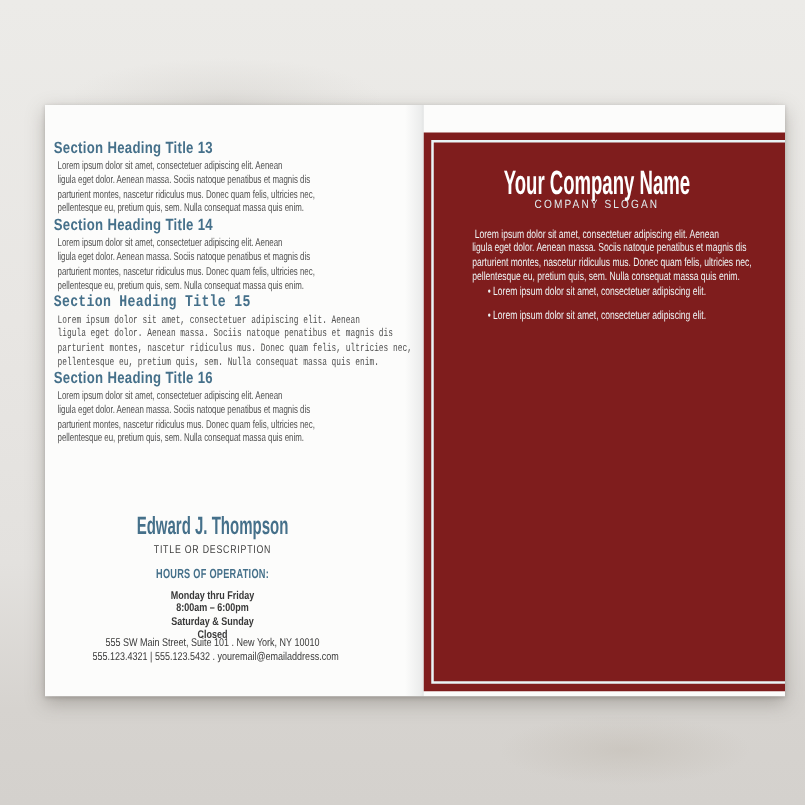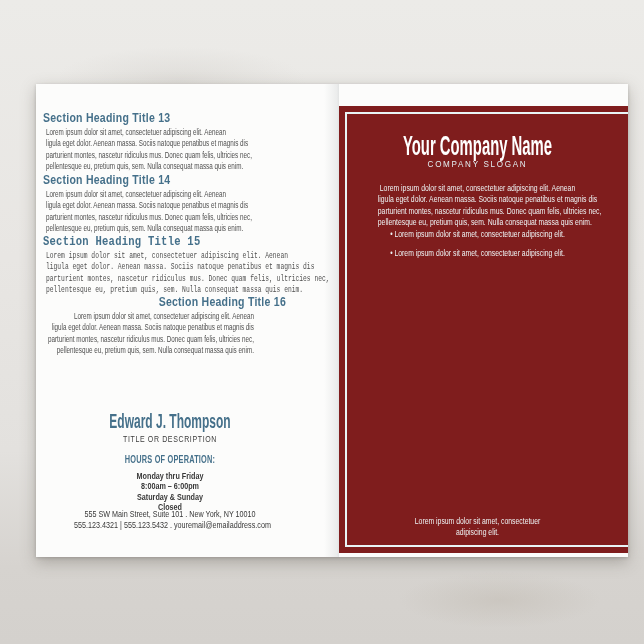--- a/index.html
+++ b/index.html
@@ -24,21 +24,21 @@
     background:linear-gradient(90deg,rgba(0,0,0,0) 0%,rgba(90,100,105,.10) 85%,rgba(90,100,105,.16) 100%);
   }
 
   
   .cl{display:block;white-space:nowrap;transform:scaleX(var(--sx,.75));}
   .lo{transform-origin:left top;}
   .co{transform-origin:center top;text-align:center;}
 
   
   .section{position:absolute;left:7px;width:300px;}
-  .sec-13{top:26px;} .sec-14{top:88px;} .sec-15{top:150px;font-family:Liberation Mono, monospace;} .sec-16{top:210px;text-align:right;}
+  .sec-13{top:26px;} .sec-14{top:88px;} .sec-15{top:150px;font-family:Liberation Mono, monospace;} .sec-16{top:210px;}
   .sec-head{font-size:13px;line-height:15px;font-weight:bold;color:#45708a;
     letter-spacing:.3px;--sx:.81;}
   .sec-body{margin-top:2px;margin-left:3px;}
   .sec-body .cl{font-size:9px;line-height:11.4px;color:#4f4f4f;--sx:.70;}
 
   .contact{position:absolute;left:14px;top:0;width:240px;}
   .contact .blk{position:absolute;left:0;width:240px;}
   .c-name{top:326px;font-size:20px;line-height:22px;font-weight:bold;color:#45708a;--sx:.60;}
   .c-title{top:350px;font-size:9px;line-height:11px;color:#3c3c3c;letter-spacing:.8px;--sx:.78;}
   .c-hours-head{top:369px;font-size:10.5px;line-height:12px;font-weight:bold;color:#45708a;
@@ -152,19 +152,15 @@
 
     <div class="p-blk p-bullets">
       <div class="bullet">
         <span class="cl co">•  Lorem ipsum dolor sit amet, consectetuer adipiscing elit.</span>
       </div>
       <div class="bullet">
         <span class="cl co">•  Lorem ipsum dolor sit amet, consectetuer adipiscing elit.</span>
       </div>
     </div>
 
-    <div class="p-blk p-footer">
-      <span class="cl co">Lorem ipsum dolor sit amet, consectetuer</span>
-      <span class="cl co">adipiscing elit.</span>
-    </div>
   </div>
 
 </div>
 
 </body></html>

